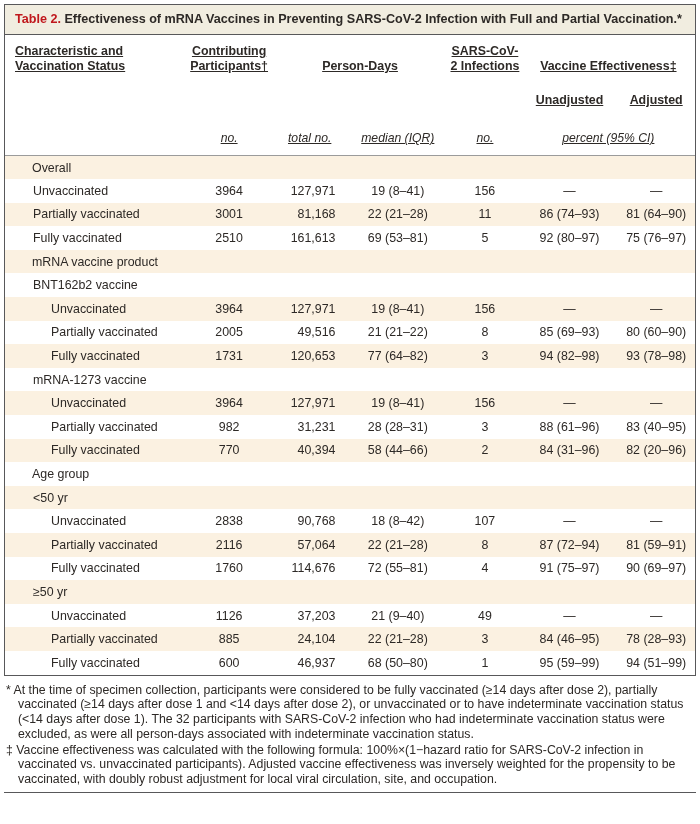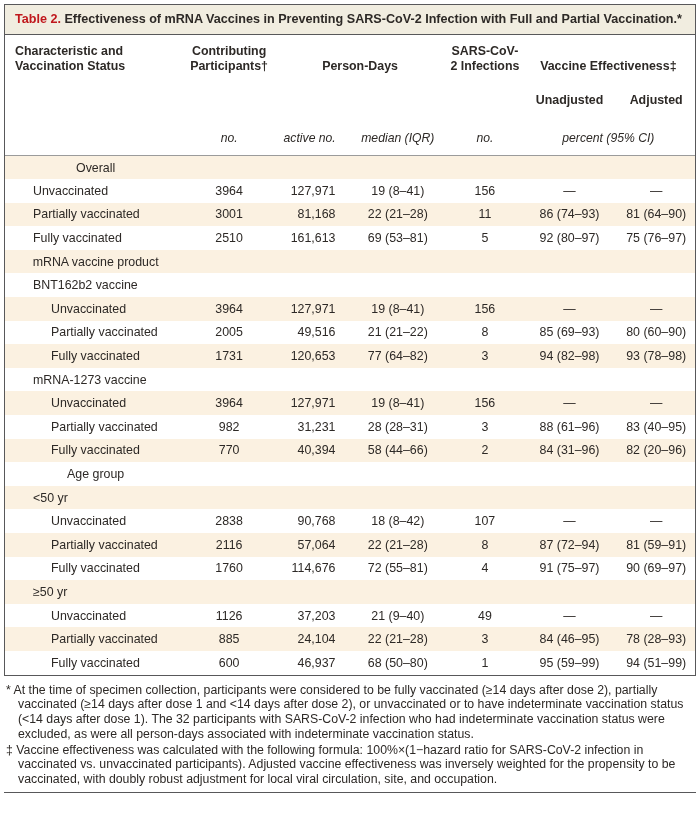--- a/index.html
+++ b/index.html
@@ -20,26 +20,26 @@
   }
   .titlebar .tnum{color:var(--red);}
   table{border-collapse:collapse;table-layout:fixed;width:100%;font-size:12.4px;}
   col.c0{width:180px;} col.c1{width:85px;} col.c2{width:75px;} col.c3{width:100px;}
   col.c4{width:73px;} col.c5{width:95px;} col.c6{width:77px;}
   thead th{font-weight:bold;vertical-align:bottom;padding:0;line-height:1.22;}
   thead tr.h1 th{padding-top:9px;}
   thead tr.h1 th.lbl{text-align:left;padding-left:10px;}
   thead tr.h2 th{height:34px;padding-bottom:2px;}
   thead tr.h3 th{height:36px;padding-bottom:9px;font-weight:normal;font-style:italic;font-size:12.2px;border-bottom:1px solid var(--rule);}
-  thead th{text-align:center;}
+  thead th{text-align:center;text-decoration:underline;}
   tbody tr{height:23.6px;}
   tbody tr.stripe{background:var(--stripe);}
   tbody td{padding:0;vertical-align:middle;white-space:nowrap;}
   td.lbl{text-align:left;}
-  td.ind0{padding-left:0;text-align:center;} td.ind1{padding-left:28px;} td.ind2{padding-left:46px;}
+  td.ind0{padding-left:27px;} td.ind1{padding-left:28px;} td.ind2{padding-left:46px;}
   td.v0{text-align:center;}
   td.v1{text-align:right;padding-right:12px;margin-top:32px;}
   td.v2{text-align:center;}
   td.v3{text-align:center;}
   td.v4{text-align:center;}
   td.v5{text-align:center;}
   .footnotes{padding:7px 2px 0 2px;font-size:12.3px;line-height:1.2;}
   .fn{padding-left:12px;text-indent:-12px;margin:0 0 1px 0;}
   .fn .mk{display:inline;}
   .bottomrule{border-top:1.5px solid var(--border);margin-top:5px;height:0;}
@@ -74,21 +74,21 @@
           <th colspan="2">Vaccine Effectiveness‡</th>
         </tr>
         <tr class="h2">
           <th colspan="5"></th>
           <th>Unadjusted</th>
           <th>Adjusted</th>
         </tr>
         <tr class="h3">
           <th></th>
           <th>no.</th>
-          <th>active no.</th>
+          <th>total no.</th>
           <th>median (IQR)</th>
           <th>no.</th>
           <th colspan="2">percent (95% CI)</th>
         </tr>
       </thead>
       <tbody>
           <tr class="stripe">
             <td class="lbl ind0">Overall</td>
             <td class="v0"></td>
             <td class="v1"></td>

